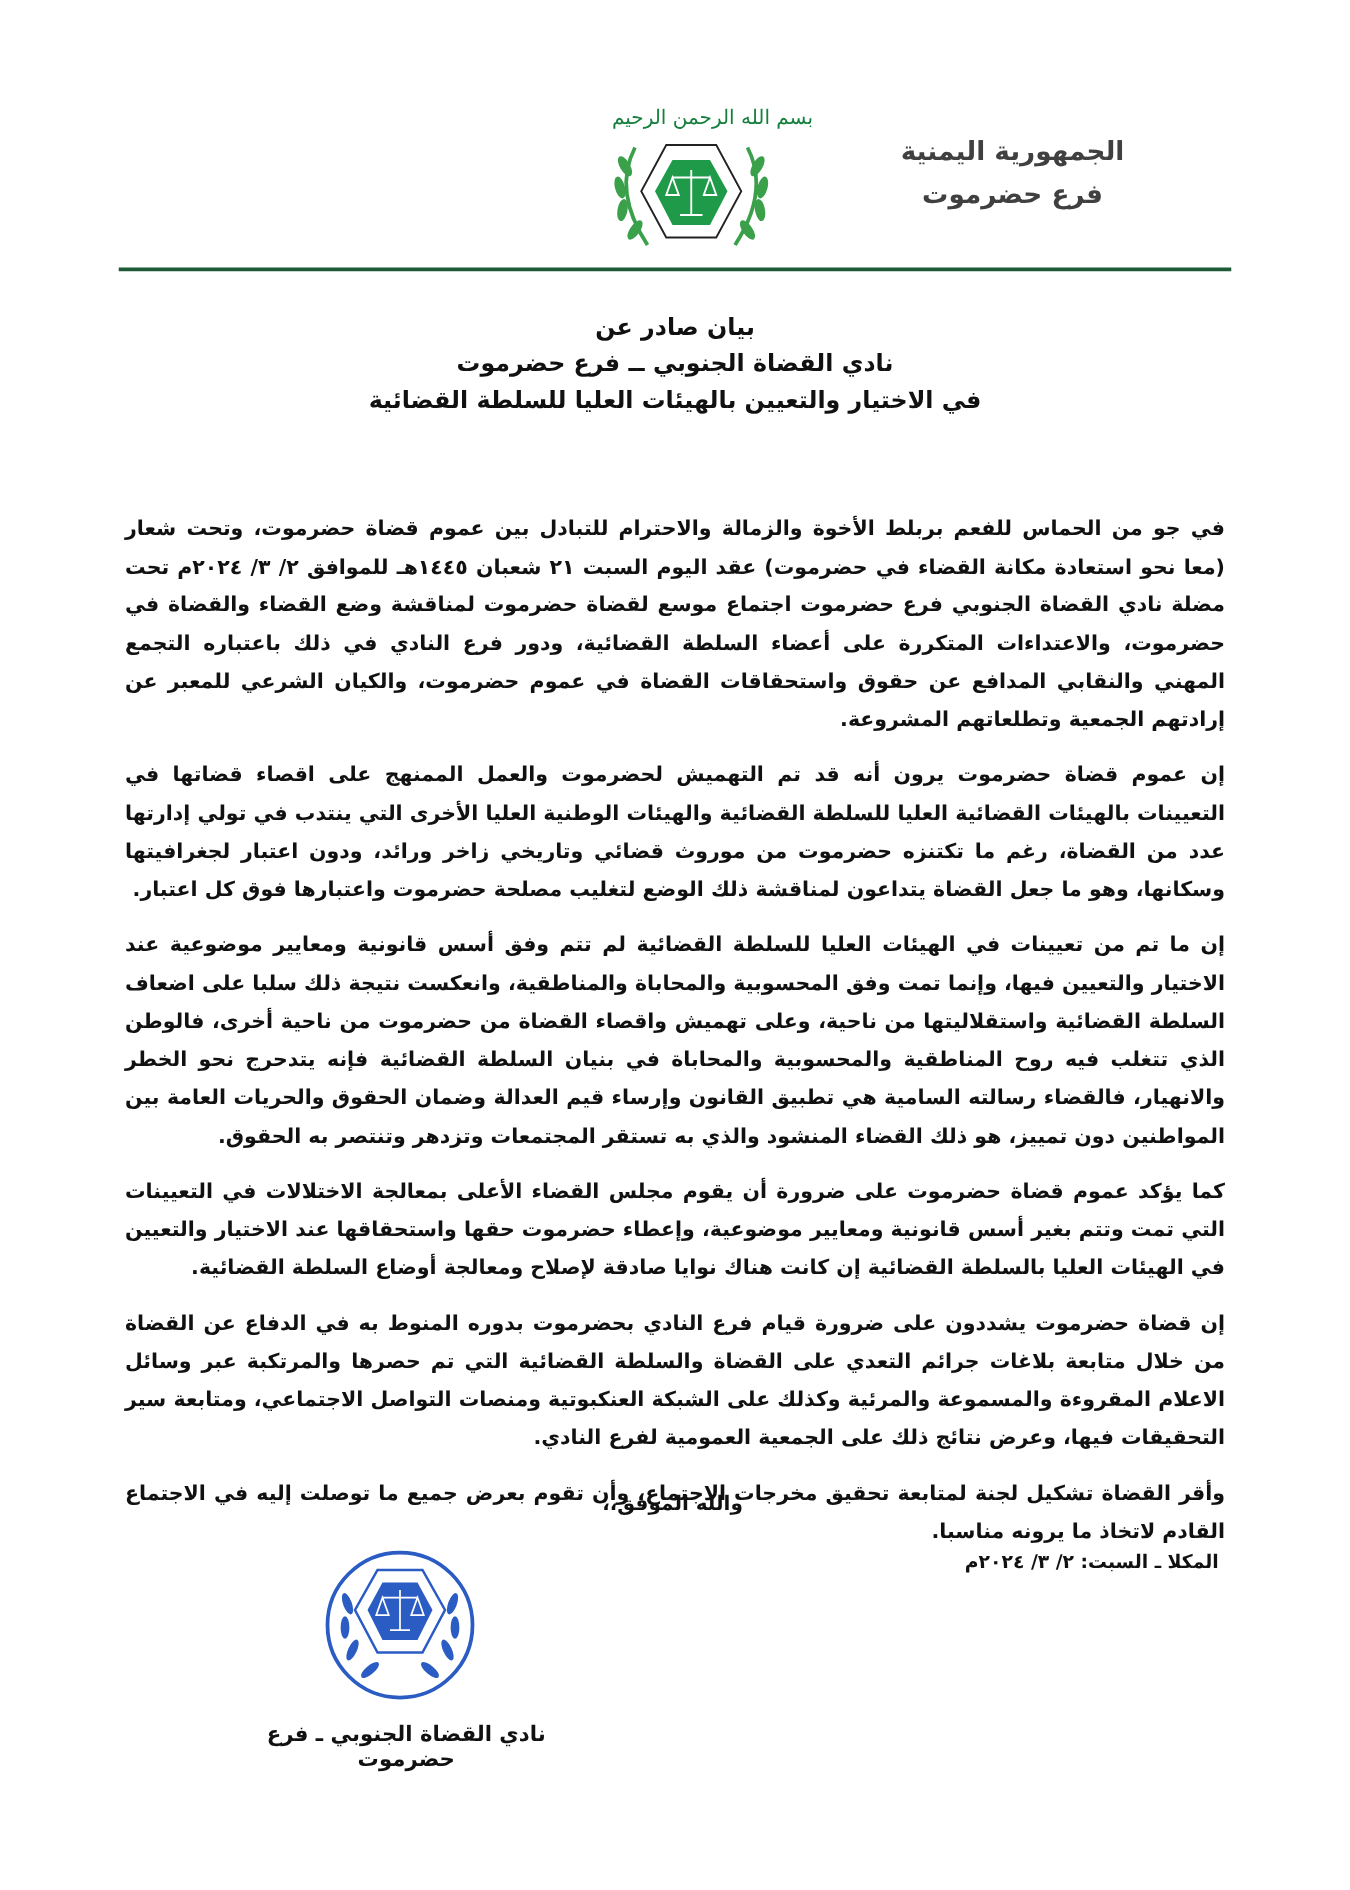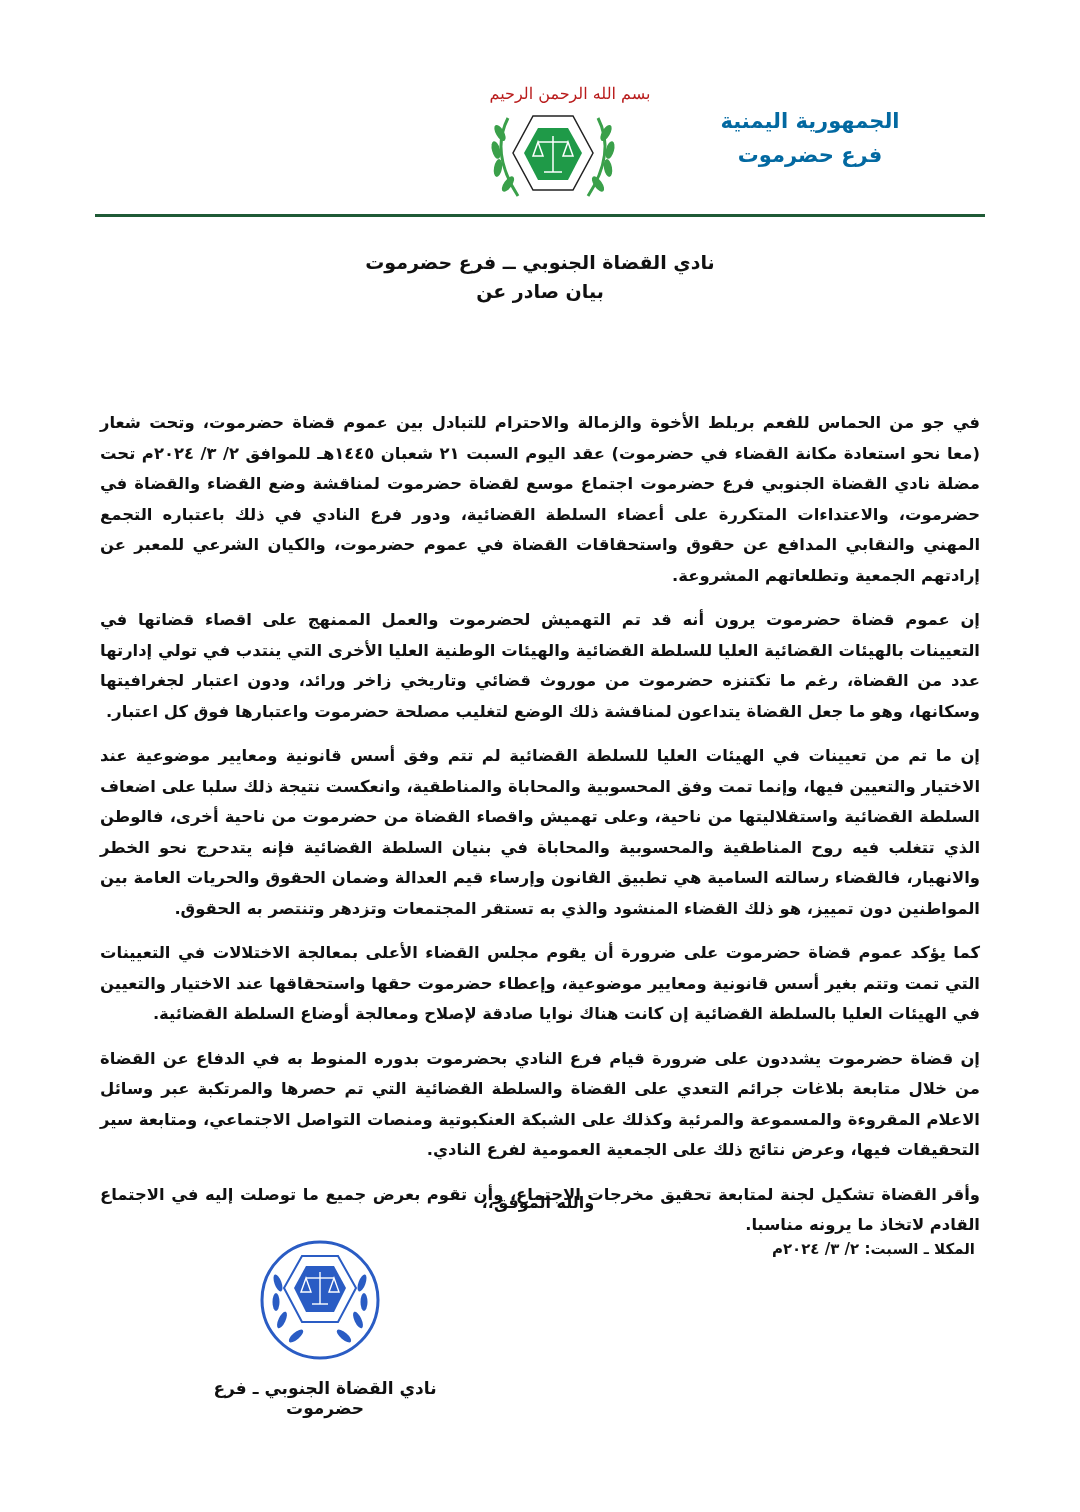--- a/index.html
+++ b/index.html
@@ -2,24 +2,24 @@
 <html><head>
 <meta charset="utf-8">
 <style>
   html, body { margin: 0; padding: 0; background: #ffffff; }
   body { width: 1080px; height: 1512px; position: relative; overflow: hidden;
          font-family: "DejaVu Sans", sans-serif; color: #111; }
   .page { position: absolute; inset: 0; }
 
   
   .hdr-right { position: absolute; right: 150px; top: 104px; width: 240px; text-align: center;
-               direction: rtl; color: #0369a1; font-weight: bold; font-size: 21px; line-height: 34px; }
+               direction: rtl; color: #404040; font-weight: bold; font-size: 21px; line-height: 34px; }
   .hdr-right div { white-space: nowrap; }
   .basmala { position: absolute; left: 455px; top: 84px; width: 230px; text-align: center; direction: rtl;
-             color: #b91c1c; font-family: "DejaVu Serif", serif; font-size: 16px; }
+             color: #15803d; font-family: "DejaVu Serif", serif; font-size: 16px; }
   .logo-top { position: absolute; left: 478px; top: 108px; width: 150px; height: 100px; }
   .divider { position: absolute; left: 95px; right: 95px; top: 214px; height: 3px; background: #1f5a36; }
 
   
   .title-block { position: absolute; left: 150px; right: 150px; top: 248px; text-align: center; direction: rtl;
                  font-weight: bold; font-size: 19px; line-height: 29px; }
 
   
   .body { position: absolute; left: 100px; right: 100px; top: 402px; direction: rtl; text-align: justify;
           font-weight: bold; font-size: 16.4px; line-height: 30.5px; }
@@ -66,22 +66,23 @@
       <line x1="60" y1="34" x2="90" y2="34"></line>
       <path d="M55 48 L60 34 L65 48 Z"></path>
       <path d="M85 48 L90 34 L95 48 Z"></path>
       <line x1="66" y1="64" x2="84" y2="64"></line>
     </g>
   </svg>
 
   <div class="divider"></div>
 
   <div class="title-block">
+    <div>بيان صادر عن</div>
     <div>نادي القضاة الجنوبي ــ فرع حضرموت</div>
-    <div>بيان صادر عن</div>
+    <div>في الاختيار والتعيين بالهيئات العليا للسلطة القضائية</div>
   </div>
 
   <div class="body">
     <p>في جو من الحماس للفعم بربلط الأخوة والزمالة والاحترام للتبادل بين عموم قضاة حضرموت، وتحت شعار (معا نحو استعادة مكانة القضاء في حضرموت) عقد اليوم السبت ٢١ شعبان ١٤٤٥هـ للموافق ٢/ ٣/ ٢٠٢٤م تحت مضلة نادي القضاة الجنوبي فرع حضرموت اجتماع موسع لقضاة حضرموت لمناقشة وضع القضاء والقضاة في حضرموت، والاعتداءات المتكررة على أعضاء السلطة القضائية، ودور فرع النادي في ذلك باعتباره التجمع المهني والنقابي المدافع عن حقوق واستحقاقات القضاة في عموم حضرموت، والكيان الشرعي للمعبر عن إرادتهم الجمعية وتطلعاتهم المشروعة.</p>
     <p>إن عموم قضاة حضرموت يرون أنه قد تم التهميش لحضرموت والعمل الممنهج على اقصاء قضاتها في التعيينات بالهيئات القضائية العليا للسلطة القضائية والهيئات الوطنية العليا الأخرى التي ينتدب في تولي إدارتها عدد من القضاة، رغم ما تكتنزه حضرموت من موروث قضائي وتاريخي زاخر ورائد، ودون اعتبار لجغرافيتها وسكانها، وهو ما جعل القضاة يتداعون لمناقشة ذلك الوضع لتغليب مصلحة حضرموت واعتبارها فوق كل اعتبار.</p>
     <p>إن ما تم من تعيينات في الهيئات العليا للسلطة القضائية لم تتم وفق أسس قانونية ومعايير موضوعية عند الاختيار والتعيين فيها، وإنما تمت وفق المحسوبية والمحاباة والمناطقية، وانعكست نتيجة ذلك سلبا على اضعاف السلطة القضائية واستقلاليتها من ناحية، وعلى تهميش واقصاء القضاة من حضرموت من ناحية أخرى، فالوطن الذي تتغلب فيه روح المناطقية والمحسوبية والمحاباة في بنيان السلطة القضائية فإنه يتدحرج نحو الخطر والانهيار، فالقضاء رسالته السامية هي تطبيق القانون وإرساء قيم العدالة وضمان الحقوق والحريات العامة بين المواطنين دون تمييز، هو ذلك القضاء المنشود والذي به تستقر المجتمعات وتزدهر وتنتصر به الحقوق.</p>
     <p>كما يؤكد عموم قضاة حضرموت على ضرورة أن يقوم مجلس القضاء الأعلى بمعالجة الاختلالات في التعيينات التي تمت وتتم بغير أسس قانونية ومعايير موضوعية، وإعطاء حضرموت حقها واستحقاقها عند الاختيار والتعيين في الهيئات العليا بالسلطة القضائية إن كانت هناك نوايا صادقة لإصلاح ومعالجة أوضاع السلطة القضائية.</p>
     <p>إن قضاة حضرموت يشددون على ضرورة قيام فرع النادي بحضرموت بدوره المنوط به في الدفاع عن القضاة من خلال متابعة بلاغات جرائم التعدي على القضاة والسلطة القضائية التي تم حصرها والمرتكبة عبر وسائل الاعلام المقروءة والمسموعة والمرئية وكذلك على الشبكة العنكبوتية ومنصات التواصل الاجتماعي، ومتابعة سير التحقيقات فيها، وعرض نتائج ذلك على الجمعية العمومية لفرع النادي.</p>
     <p>وأقر القضاة تشكيل لجنة لمتابعة تحقيق مخرجات الاجتماع، وأن تقوم بعرض جميع ما توصلت إليه في الاجتماع القادم لاتخاذ ما يرونه مناسبا.</p>
   </div>

